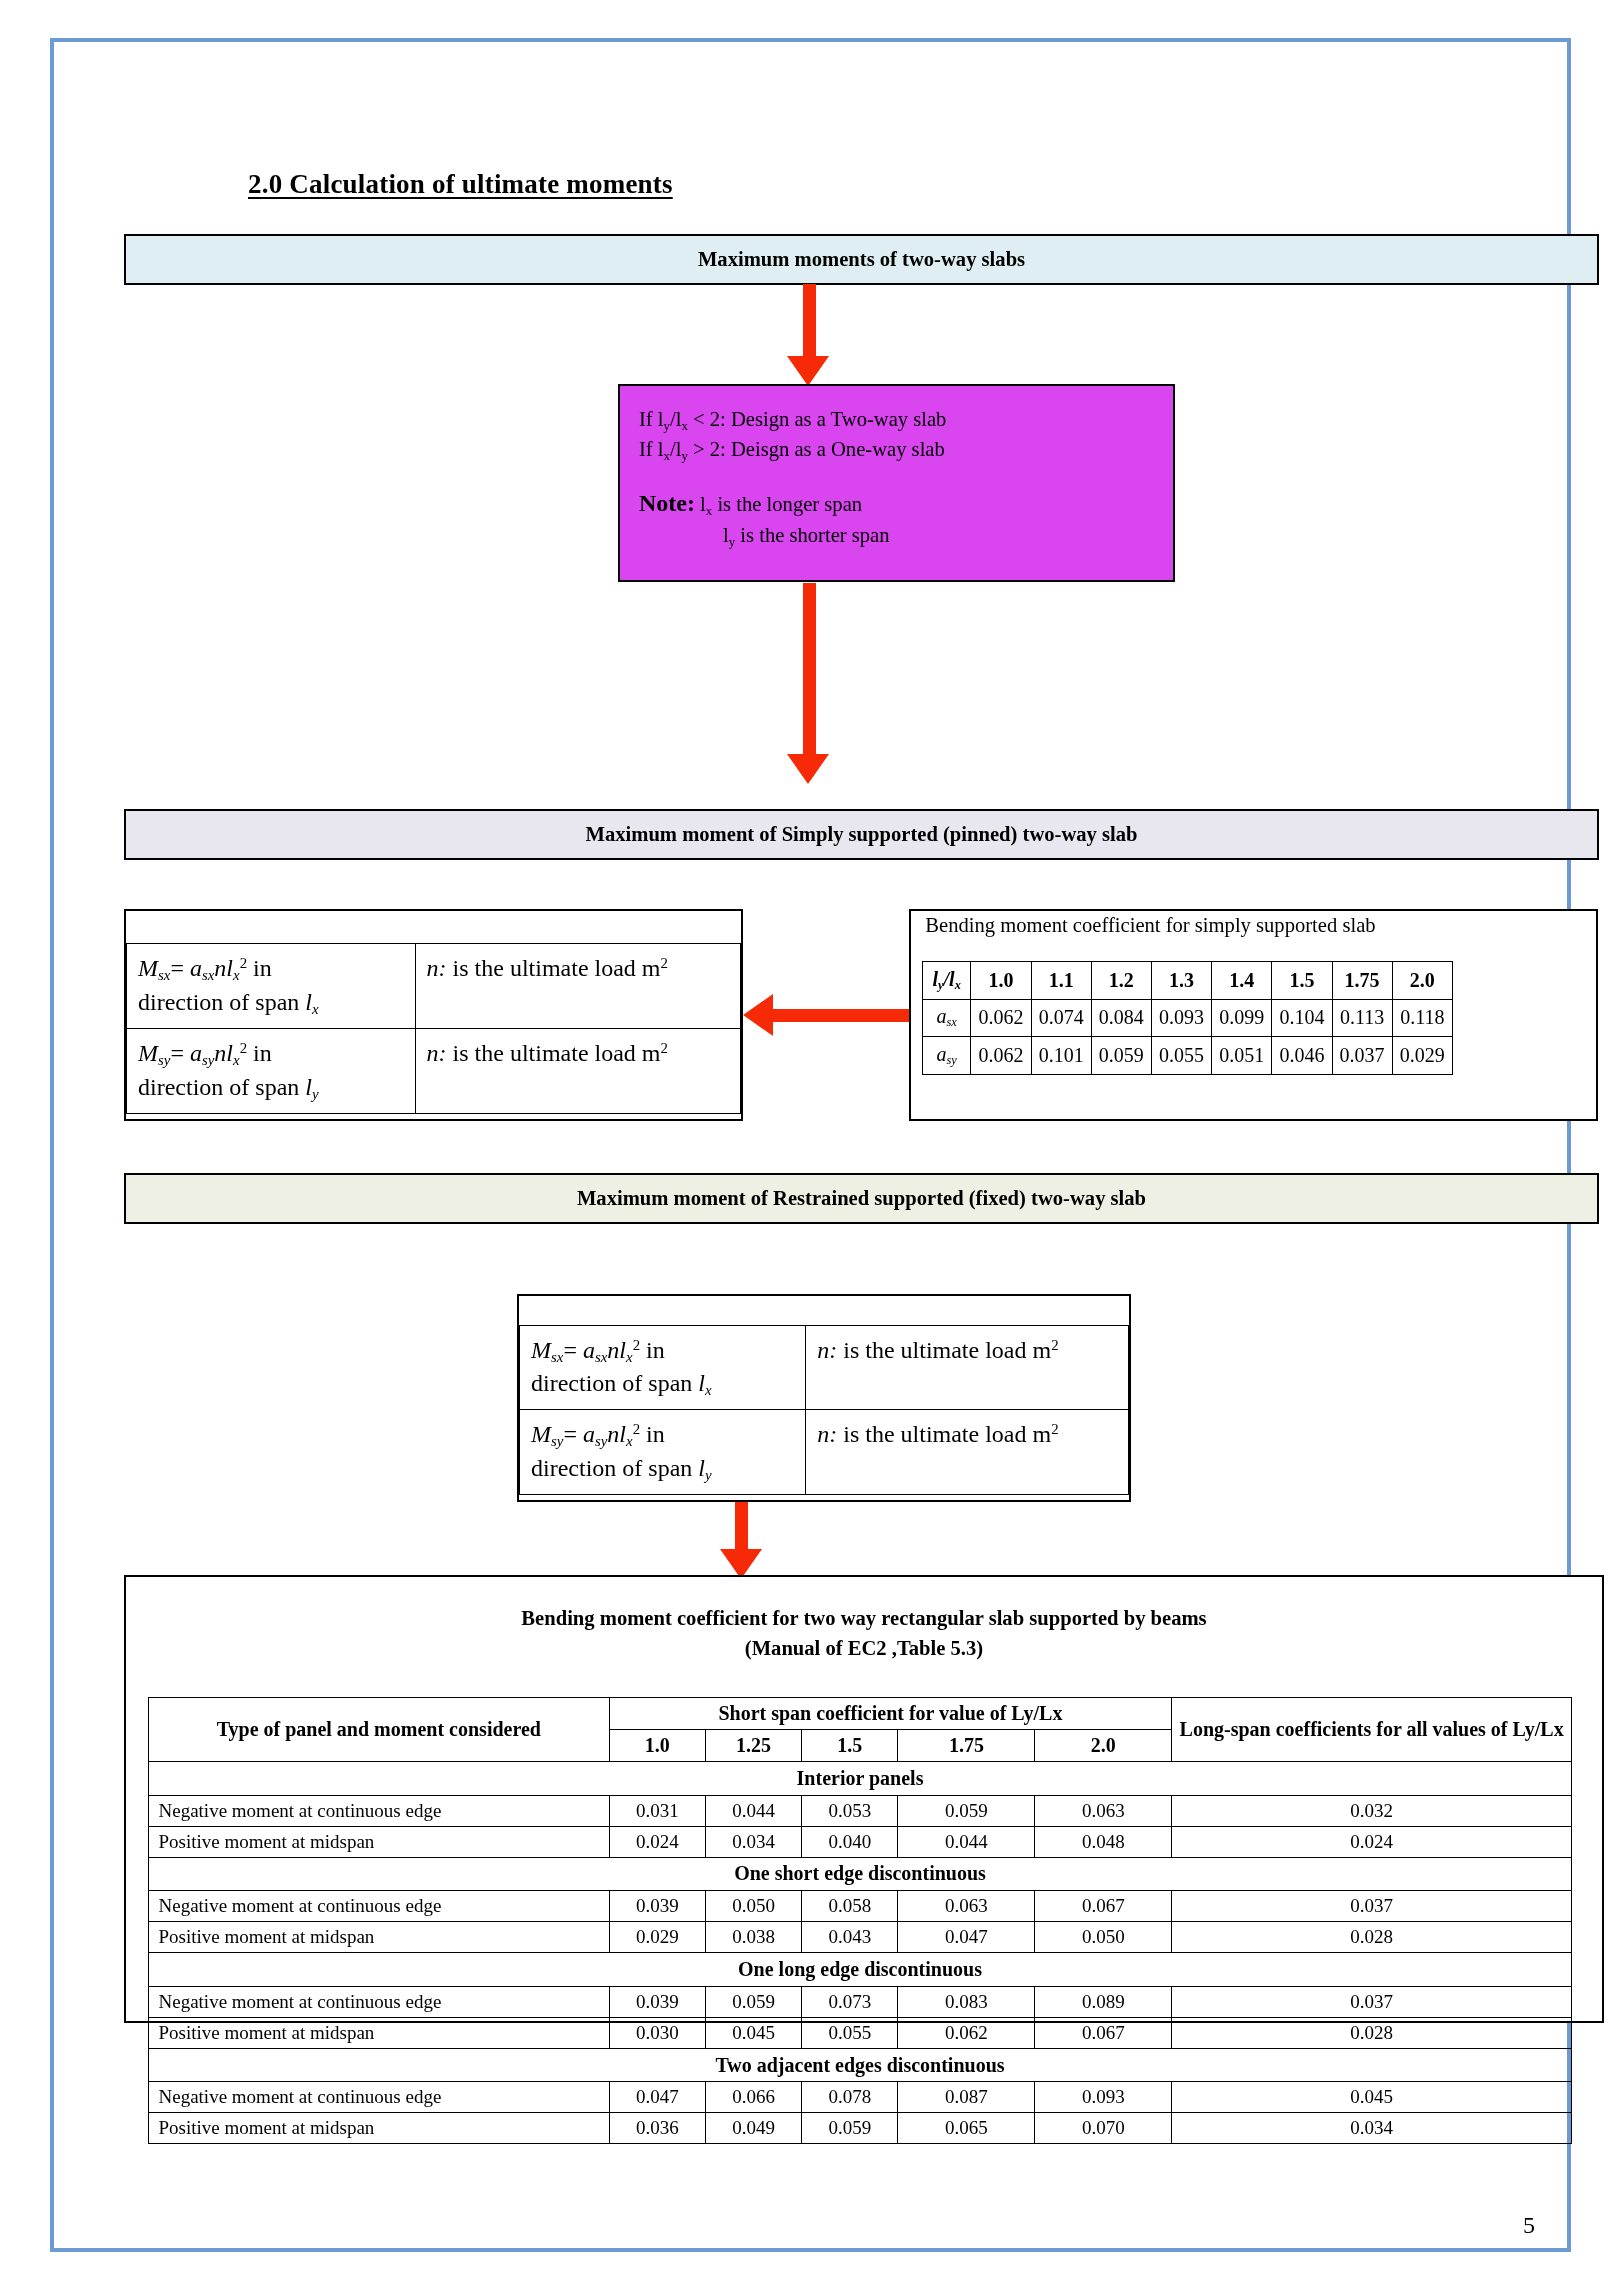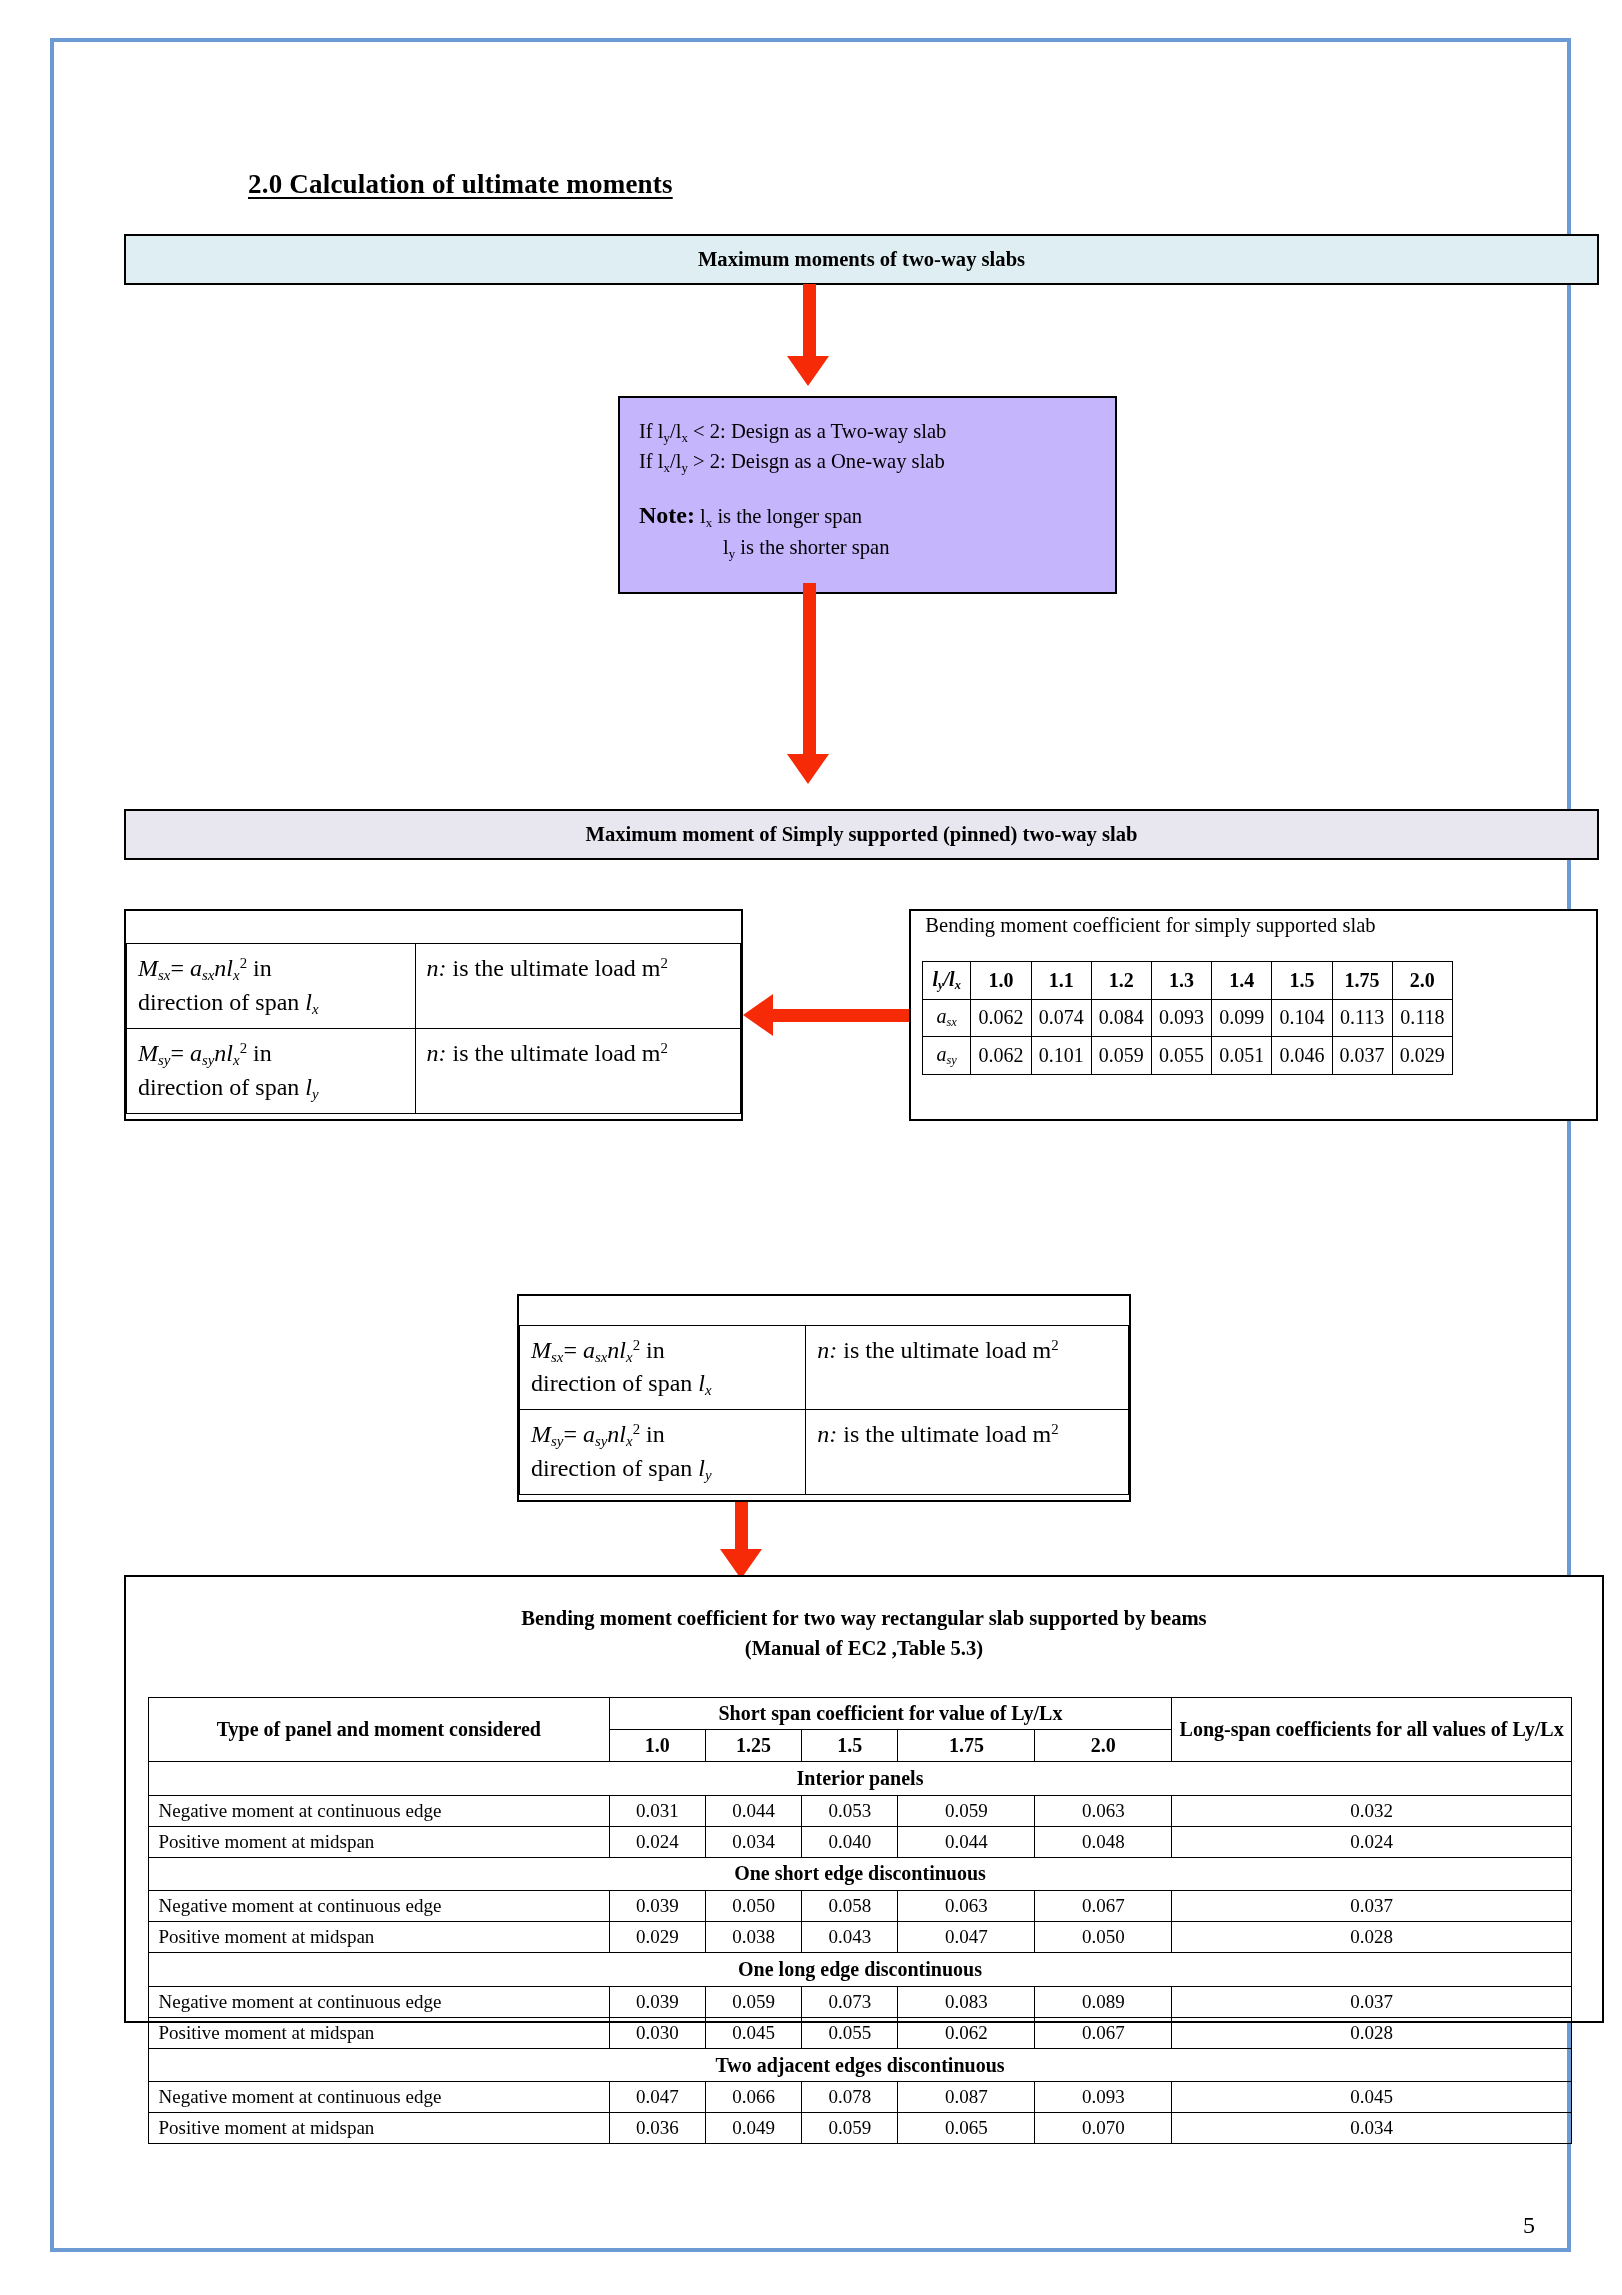--- a/index.html
+++ b/index.html
@@ -25,22 +25,22 @@
     display:flex;align-items:center;justify-content:center;
     font-weight:bold;font-size:20.6px;text-align:center;
     font-family:"Liberation Serif",serif;color:#000;
   }
   #banner-top{left:70px;top:192px;width:1475px;height:51px;background:#deeef3;}
   #banner-simple{left:70px;top:767px;width:1475px;height:51px;background:#e8e6ee;}
   #banner-restrained{left:70px;top:1131px;width:1475px;height:51px;background:#edf0e2;}
 
   
   .note-box{
-    position:absolute;left:564px;top:354px;width:499px;height:198px;
-    border:2.4px solid #000;box-sizing:border-box;background:#c4b5fd;
+    position:absolute;left:564px;top:342px;width:557px;height:198px;
+    border:2.4px solid #000;box-sizing:border-box;background:#d946ef;
     padding:19px 0 0 19px;font-size:20.6px;line-height:1.45;
   }
   .note-box .nb-line{white-space:nowrap;}
   .note-box .nb-gap{height:20.6px;}
   .note-lbl{font-weight:bold;font-size:24px;}
   .note-indent{padding-left:84px;}
 
   sub{font-size:.62em;vertical-align:-.28em;}
   sup{font-size:.62em;vertical-align:.55em;}
   .it{font-style:italic;}
@@ -189,20 +189,23 @@
         <td>0.055</td>
         <td>0.051</td>
         <td>0.046</td>
         <td>0.037</td>
         <td>0.029</td>
       </tr>
     </tbody>
         </table>
   </div>
 
+  <div class="banner" id="banner-restrained">
+    <span>Maximum moment of Restrained supported (fixed) two-way slab</span>
+  </div>
 
   <div class="frame" style="left:463px;top:1252px;width:614px;height:208px;">
     <table class="ftbl" style="margin-top:28.5px;">
       <tbody>
             <tr>
         <td class="f-left">
           <span class="it">M<sub>sx</sub></span>= <span class="it">a<sub>sx</sub>nl<sub>x</sub></span><sup>2</sup> in<br>direction of span <span class="it">l<sub>x</sub></span>
         </td>
         <td><span class="it">n:</span> is the ultimate load m<sup>2</sup></td>
       </tr>

